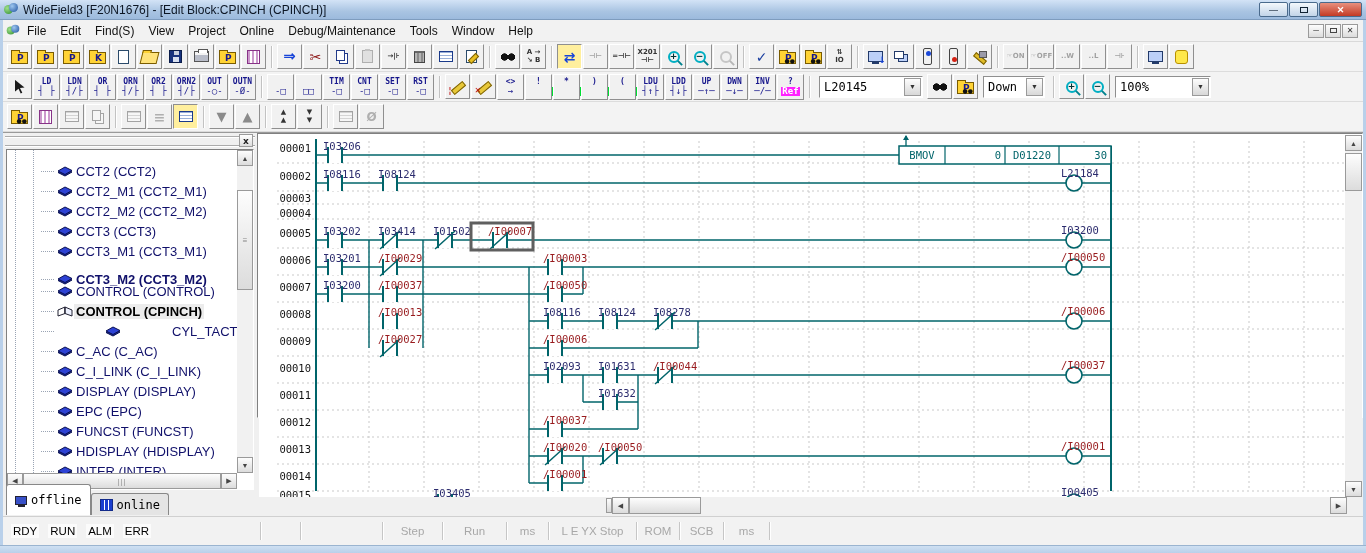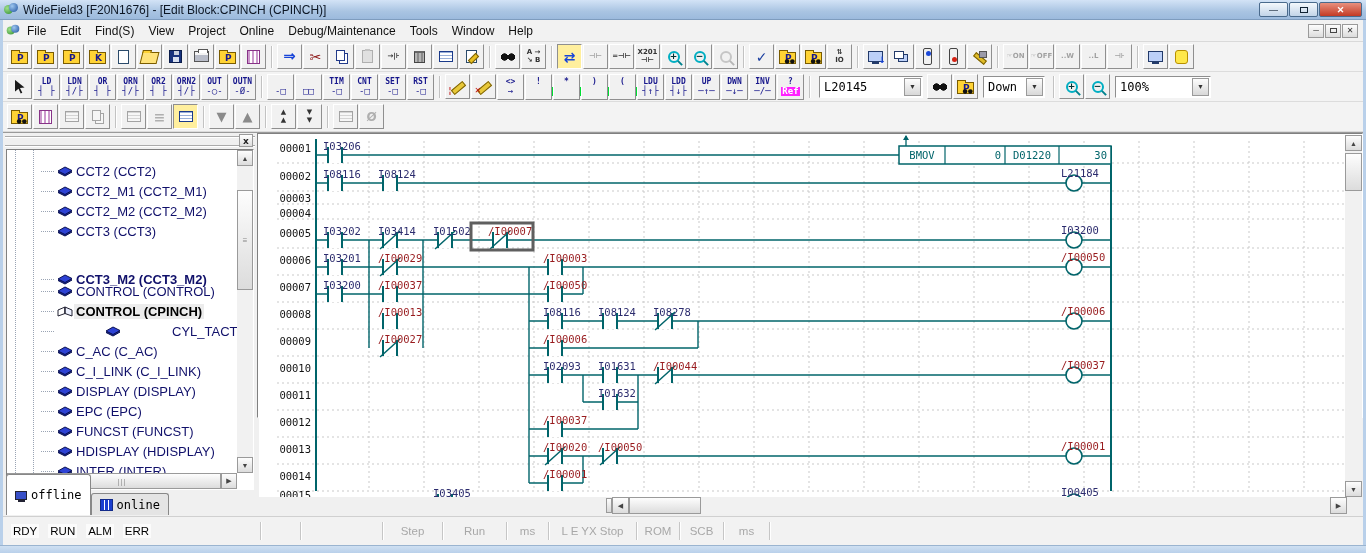--- a/index.html
+++ b/index.html
@@ -98,21 +98,21 @@
   .titem .lb{padding:0 2px;}
   .titem.sel{font-weight:bold;color:#000;}
   .titem.sel .lb{background:#ececec;}
   .vscroll{position:absolute;width:16px;background:#f1f1f1;}
   .hscroll{position:absolute;height:16px;background:#f1f1f1;display:flex;align-items:center;}
   .sbtn{width:16px;height:16px;background:linear-gradient(#fdfdfd,#dcdcdc);border:1px solid #9a9a9a;display:flex;align-items:center;justify-content:center;font-size:7px;color:#444;flex:none;}
   .thumb{background:linear-gradient(#fdfdfd,#dcdcdc);border:1px solid #9a9a9a;display:flex;align-items:center;justify-content:center;color:#888;}
   
   #sbtabs{left:3px;top:359px;width:248px;height:23px;display:flex;align-items:flex-end;}
   .tab{height:22px;border:1px solid #888;border-bottom:0;border-radius:3px 3px 0 0;display:flex;align-items:center;gap:4px;padding:0 8px;font:12px/1 "DejaVu Sans Mono",monospace;color:#000;background:#e4e4e4;}
-  .tab.on{background:#fff;height:41px;z-index:2;}
+  .tab.on{background:#fff;height:31px;z-index:2;}
   .i-tabpc{width:12px;height:9px;border:1px solid #223;background:#3850c8;position:relative;}
   .i-tabpc::after{content:"";position:absolute;bottom:-3px;left:2px;width:7px;height:2px;background:#223;}
   .i-books{width:13px;height:12px;background:repeating-linear-gradient(90deg,#1b3fd0 0 3px,#fff 3px 4px);border:1px solid #122a8a;}
 
   
   #editor{left:254px;top:0;width:1106px;height:285px;background:#fff;border:1px solid;border-color:#808080 #fff #fff #808080;}
   #ladderclip{position:absolute;left:1px;top:1px;width:1088px;height:362px;overflow:hidden;background:#fff;}
   #evscroll{position:absolute;right:0;top:1px;width:17px;height:362px;background:#f1f1f1;}
   #ehrow{position:absolute;left:1px;top:363px;width:1105px;height:17px;background:#f0f0f0;display:flex;align-items:center;}
   .grid{stroke:#c9c9c9;stroke-width:1;stroke-dasharray:2,3;}
@@ -554,20 +554,28 @@
             </svg>
             <span class="lb">CCT2_M2 (CCT2_M2)</span>
           </div>
           <div class="titem" style="top: 72px;">
             <span class="tick"></span>
             <svg width="18" height="16">
               <polygon points="2,8.5 9,4.5 16,8 9,12" fill="#1a2a9a" stroke="#0a1050"></polygon>
               <polygon points="2,7 9,3 16,6.5 9,10.5" fill="#2d42d4" stroke="#0a1050"></polygon>
             </svg>
             <span class="lb">CCT3 (CCT3)</span>
+          </div>
+          <div class="titem" style="top: 92px;">
+            <span class="tick"></span>
+            <svg width="18" height="16">
+              <polygon points="2,8.5 9,4.5 16,8 9,12" fill="#1a2a9a" stroke="#0a1050"></polygon>
+              <polygon points="2,7 9,3 16,6.5 9,10.5" fill="#2d42d4" stroke="#0a1050"></polygon>
+            </svg>
+            <span class="lb">CCT3_M1 (CCT3_M1)</span>
           </div>
           <div class="titem" style="top: 120px; font-weight: bold;">
             <span class="tick"></span>
             <svg width="18" height="16">
               <polygon points="2,8.5 9,4.5 16,8 9,12" fill="#1a2a9a" stroke="#0a1050"></polygon>
               <polygon points="2,7 9,3 16,6.5 9,10.5" fill="#2d42d4" stroke="#0a1050"></polygon>
             </svg>
             <span class="lb">CCT3_M2 (CCT3_M2)</span>
           </div>
           <div class="titem" style="top: 132px;">

